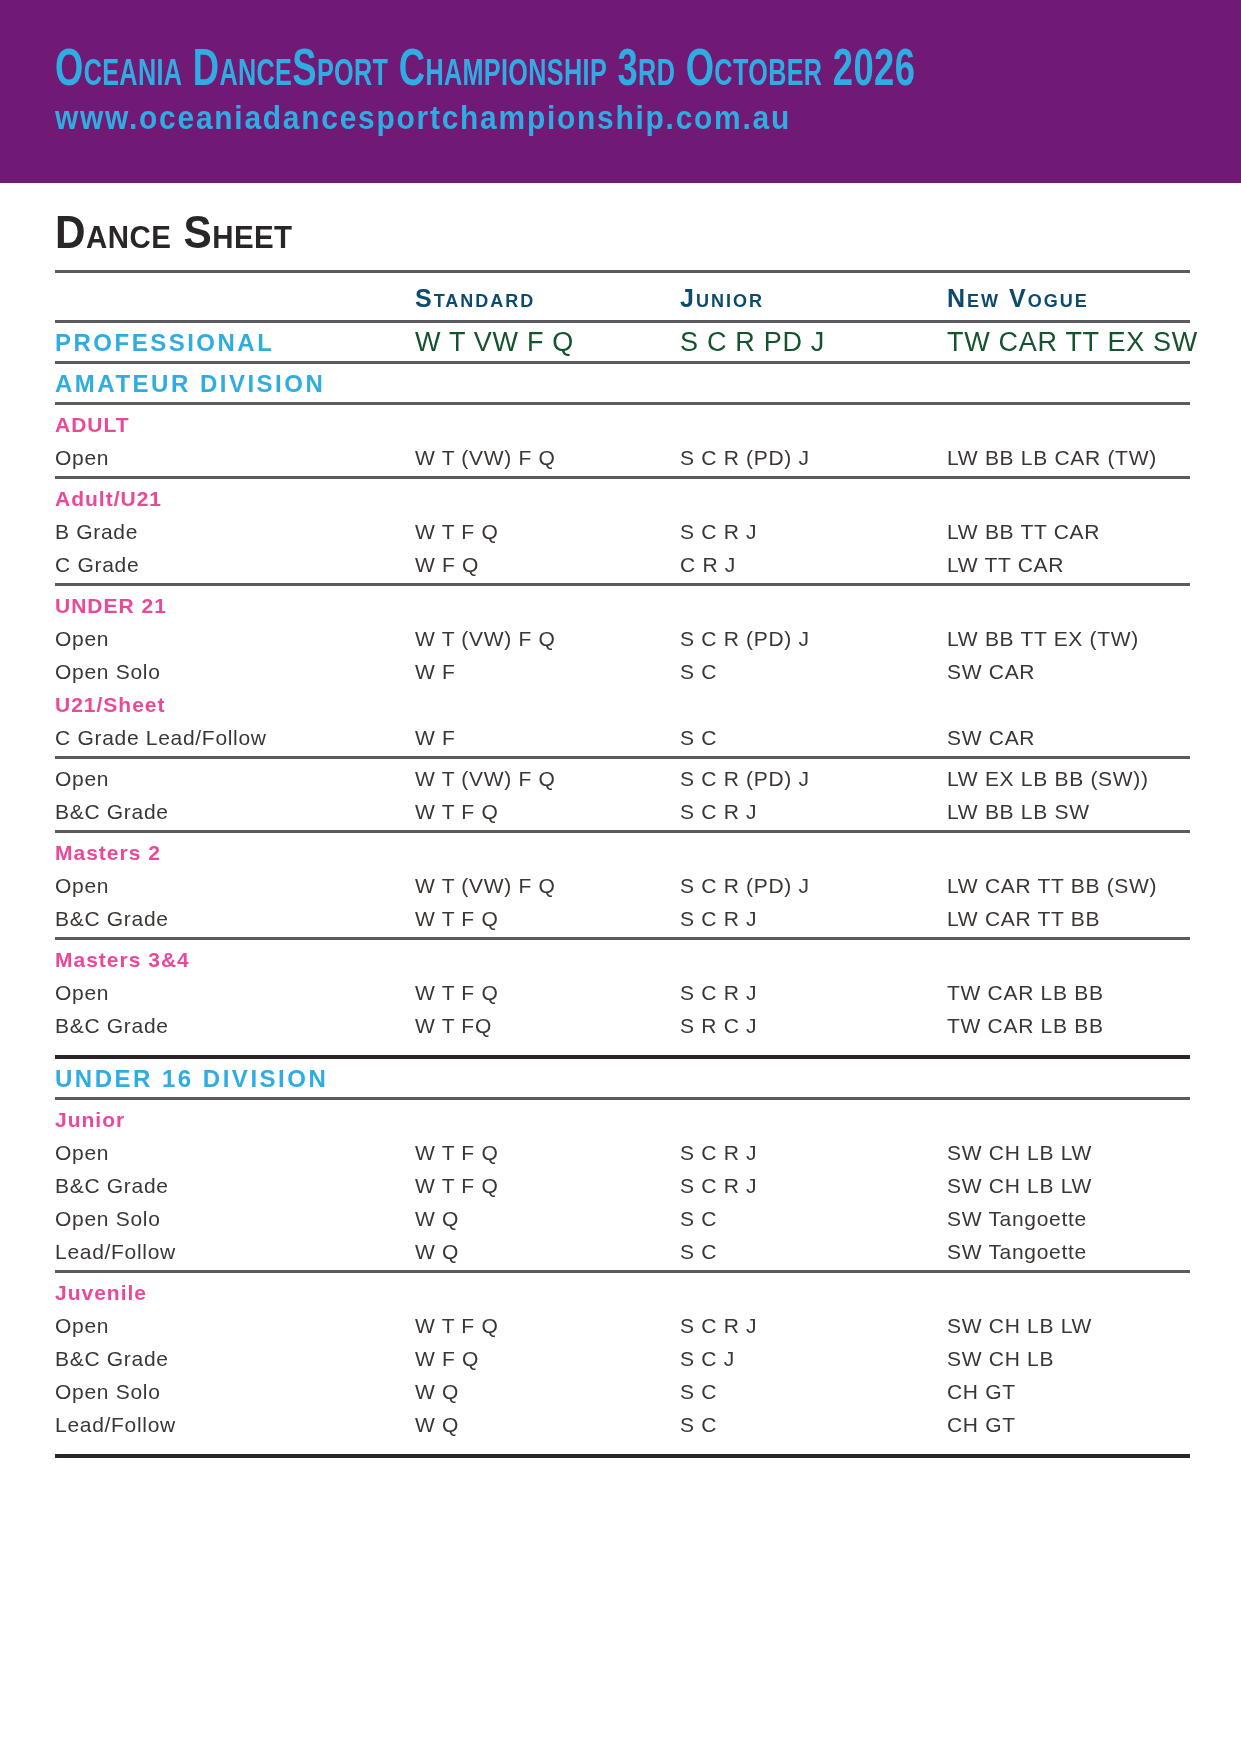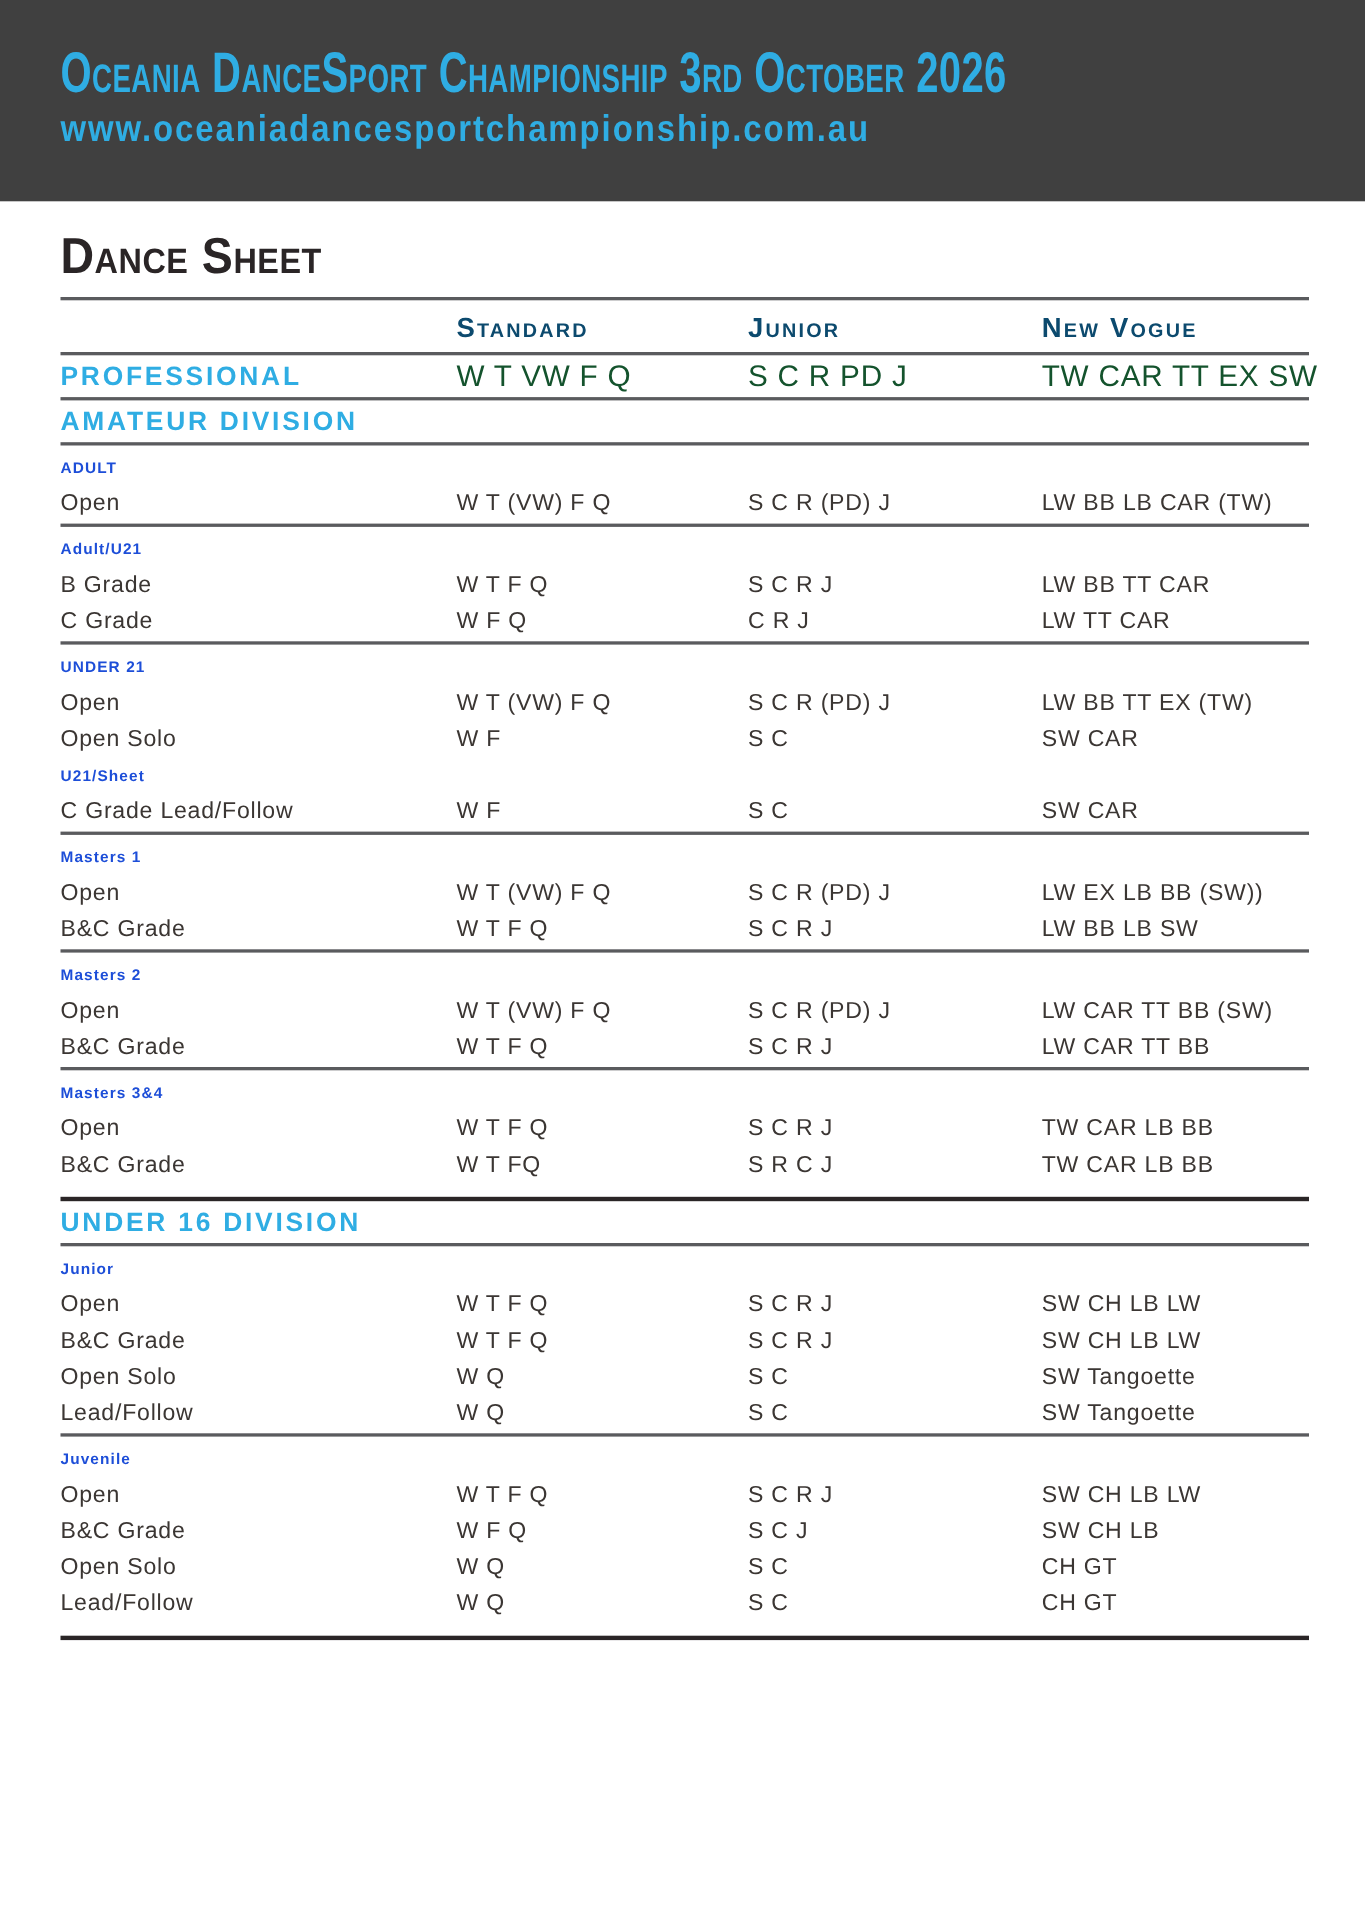--- a/index.html
+++ b/index.html
@@ -3,21 +3,21 @@
 <meta charset="utf-8">
 <style>
   html,body{margin:0;padding:0;background:#ffffff;}
   body{
     width:1241px;height:1754px;position:relative;overflow:hidden;
     font-family:"Liberation Sans","DejaVu Sans",sans-serif;
     -webkit-font-smoothing:antialiased;
   }
   
   .banner{
-    background:#404040;height:183px;box-sizing:border-box;
+    background:#701a75;height:183px;box-sizing:border-box;
     padding:40px 0 0 55px;overflow:hidden;
   }
   .banner-title{
     color:#2fade3;font-weight:bold;font-variant:small-caps;
     font-size:52px;line-height:54px;white-space:nowrap;
     transform:scaleX(0.70);transform-origin:0 50%;
     letter-spacing:0.5px;
   }
   .banner-url{
     color:#2fade3;font-weight:bold;
@@ -42,21 +42,21 @@
   }
   .header-row{height:42px;align-items:end;padding-bottom:5px;box-sizing:border-box;}
   .cell{white-space:nowrap;overflow:visible;}
   .colhead{
     font-weight:bold;color:#0c4a6e;font-size:25px;letter-spacing:2px;
     font-variant:small-caps;
   }
   
   .style-entry .cell{color:#3b3633;font-size:21px;letter-spacing:0.7px;font-weight:normal;}
   
-  .style-group .cell{color:#1d4ed8;font-size:14px;font-weight:bold;letter-spacing:1px;}
+  .style-group .cell{color:#ec4899;font-size:21px;font-weight:bold;letter-spacing:1px;}
   
   .style-division .cell{color:#2fade3;font-size:24px;font-weight:bold;letter-spacing:2.5px;}
   .style-division .col{color:#14532d;font-weight:normal;font-size:27px;letter-spacing:0.7px;}
 </style>
 </head>
 <body>
 
 <div class="page">
 
   <header class="banner">
@@ -134,23 +134,20 @@
         <div class="trow style-group">
           <span class="cell lbl">U21/Sheet</span>
         </div>
         <div class="trow style-entry">
           <span class="cell lbl">C Grade Lead/Follow</span>
           <span class="cell col">W F</span>
           <span class="cell col">S C</span>
           <span class="cell col">SW CAR</span>
         </div>
         <div class="rule"></div>
-        <div class="trow style-group">
-          <span class="cell lbl">Masters 1</span>
-        </div>
         <div class="trow style-entry">
           <span class="cell lbl">Open</span>
           <span class="cell col">W T (VW) F Q</span>
           <span class="cell col">S C R (PD) J</span>
           <span class="cell col">LW EX LB BB (SW))</span>
         </div>
         <div class="trow style-entry">
           <span class="cell lbl">B&amp;C Grade</span>
           <span class="cell col">W T F Q</span>
           <span class="cell col">S C R J</span>

